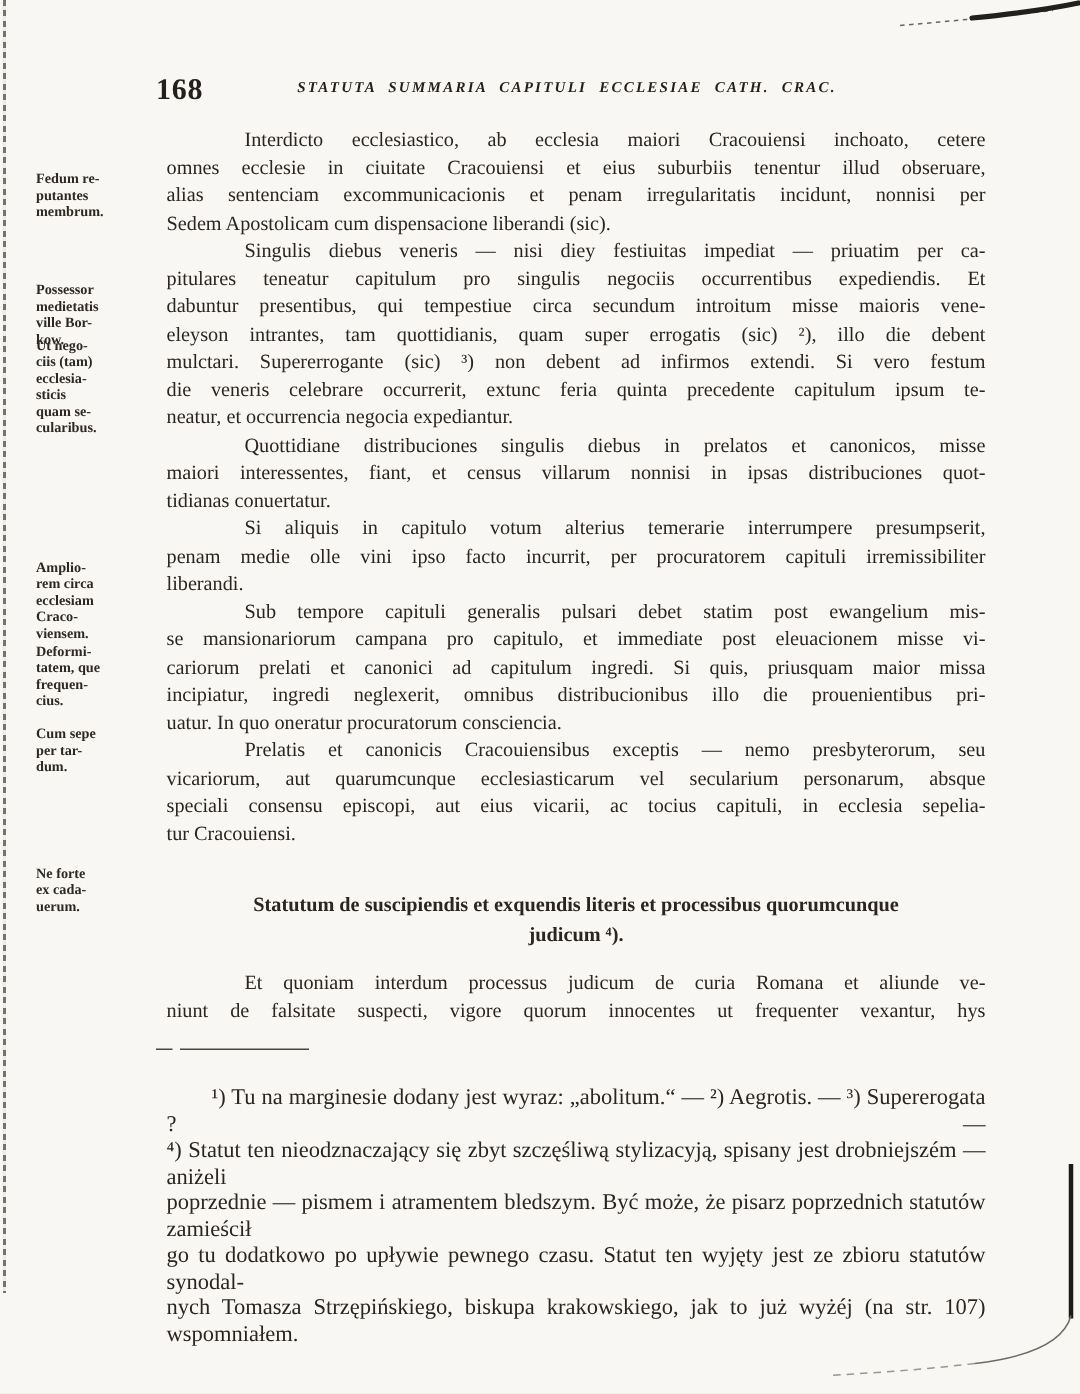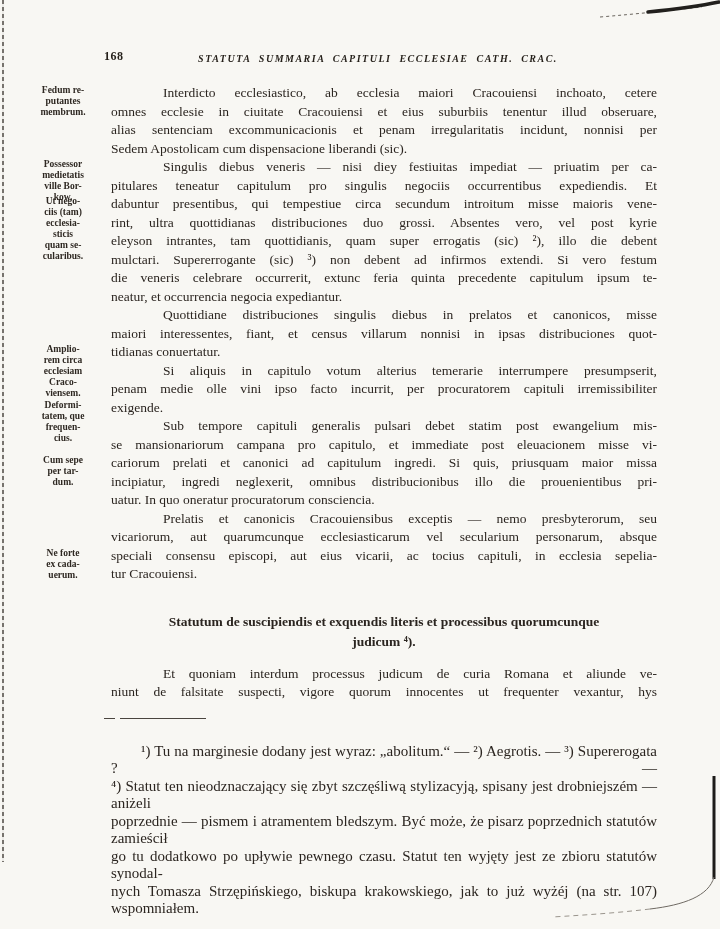--- a/index.html
+++ b/index.html
@@ -11,32 +11,32 @@
   
   .edge{
     position:absolute;left:2px;top:0;width:2px;height:862px;
     background:repeating-linear-gradient(to bottom,
       rgba(75,70,64,.75) 0 4px, rgba(75,70,64,.07) 4px 7px);
   }
   .artifacts{position:absolute;left:0;top:0;width:720px;height:929px;pointer-events:none;}
   
   .pagenum{
     position:absolute;left:104px;top:49px;
-    font-size:12px;font-weight:700;letter-spacing:.5px;color:#241f19;
+    font-size:20px;font-weight:700;letter-spacing:.5px;color:#241f19;
   }
   .running{
     position:absolute;left:105px;top:53px;width:546px;text-align:center;
     font-size:10px;font-weight:700;letter-spacing:1.5px;word-spacing:4px;color:#241f19;font-style:italic;
   }
   
   .margins{position:absolute;left:24px;top:0;width:78px;}
   .note{
-    position:absolute;left:0;width:78px;text-align:center;
+    position:absolute;left:0;width:78px;
     font-size:9.5px;line-height:11px;font-weight:600;
-    white-space:pre-line;color:#2e2822;
+    white-space:pre-line;color:#2e2822;margin-top:30px;
   }
   
   .bodycol{
     position:absolute;left:111px;top:84px;width:546px;
     font-size:13.5px;line-height:18.5px;
   }
   .line{text-align:justify;text-align-last:justify;}
   .para .line:first-child{text-indent:52px;}
   .para .line:last-child{text-align-last:auto;}
   .para.stretch-last .line:last-child{text-align-last:justify;}
@@ -106,35 +106,34 @@
         <div class="para">
           <div class="line">Interdicto ecclesiastico, ab ecclesia maiori Cracouiensi inchoato, cetere</div>
           <div class="line">omnes ecclesie in ciuitate Cracouiensi et eius suburbiis tenentur illud obseruare,</div>
           <div class="line">alias sentenciam excommunicacionis et penam irregularitatis incidunt, nonnisi per</div>
           <div class="line">Sedem Apostolicam cum dispensacione liberandi (sic).</div>
         </div>
         <div class="para">
           <div class="line">Singulis diebus veneris — nisi diey festiuitas impediat — priuatim per ca-</div>
           <div class="line">pitulares teneatur capitulum pro singulis negociis occurrentibus expediendis. Et</div>
           <div class="line">dabuntur presentibus, qui tempestiue circa secundum introitum misse maioris vene-</div>
-          <div class="line">rint, ultra quottidianas distribuciones duo grossi. Absentes vero, vel post kyrie</div>
           <div class="line">eleyson intrantes, tam quottidianis, quam super errogatis (sic) ²), illo die debent</div>
           <div class="line">mulctari. Supererrogante (sic) ³) non debent ad infirmos extendi. Si vero festum</div>
           <div class="line">die veneris celebrare occurrerit, extunc feria quinta precedente capitulum ipsum te-</div>
           <div class="line">neatur, et occurrencia negocia expediantur.</div>
         </div>
         <div class="para">
           <div class="line">Quottidiane distribuciones singulis diebus in prelatos et canonicos, misse</div>
           <div class="line">maiori interessentes, fiant, et census villarum nonnisi in ipsas distribuciones quot-</div>
           <div class="line">tidianas conuertatur.</div>
         </div>
         <div class="para">
           <div class="line">Si aliquis in capitulo votum alterius temerarie interrumpere presumpserit,</div>
           <div class="line">penam medie olle vini ipso facto incurrit, per procuratorem capituli irremissibiliter</div>
-          <div class="line">exigende.</div>
+          <div class="line">liberandi.</div>
         </div>
         <div class="para">
           <div class="line">Sub tempore capituli generalis pulsari debet statim post ewangelium mis-</div>
           <div class="line">se mansionariorum campana pro capitulo, et immediate post eleuacionem misse vi-</div>
           <div class="line">cariorum prelati et canonici ad capitulum ingredi. Si quis, priusquam maior missa</div>
           <div class="line">incipiatur, ingredi neglexerit, omnibus distribucionibus illo die prouenientibus pri-</div>
           <div class="line">uatur. In quo oneratur procuratorum consciencia.</div>
         </div>
         <div class="para">
           <div class="line">Prelatis et canonicis Cracouiensibus exceptis — nemo presbyterorum, seu</div>

